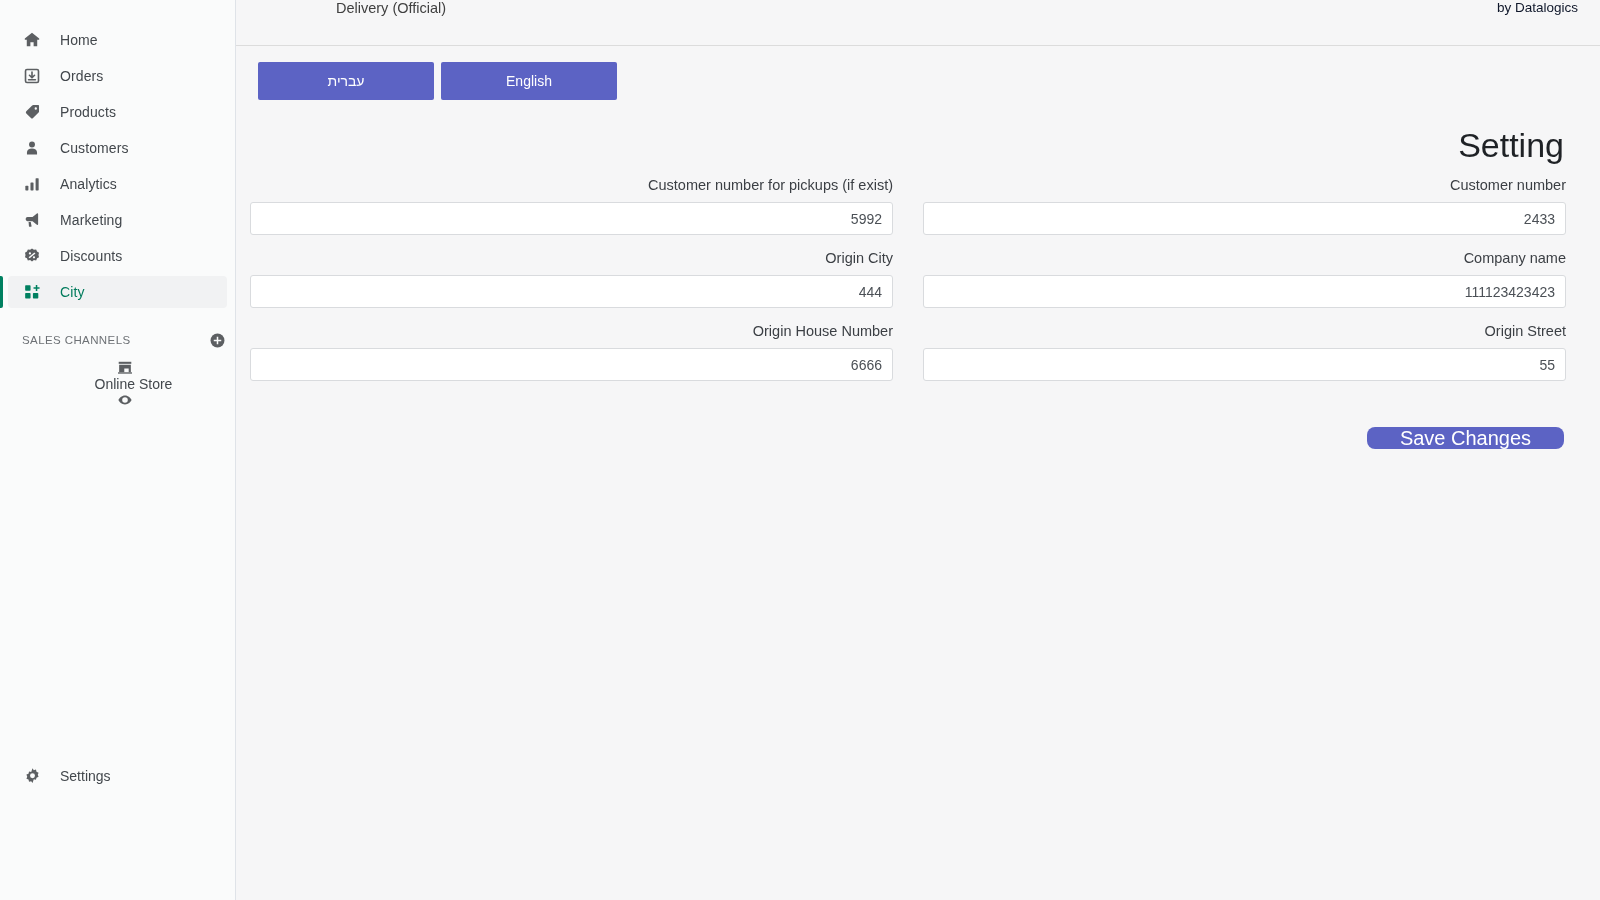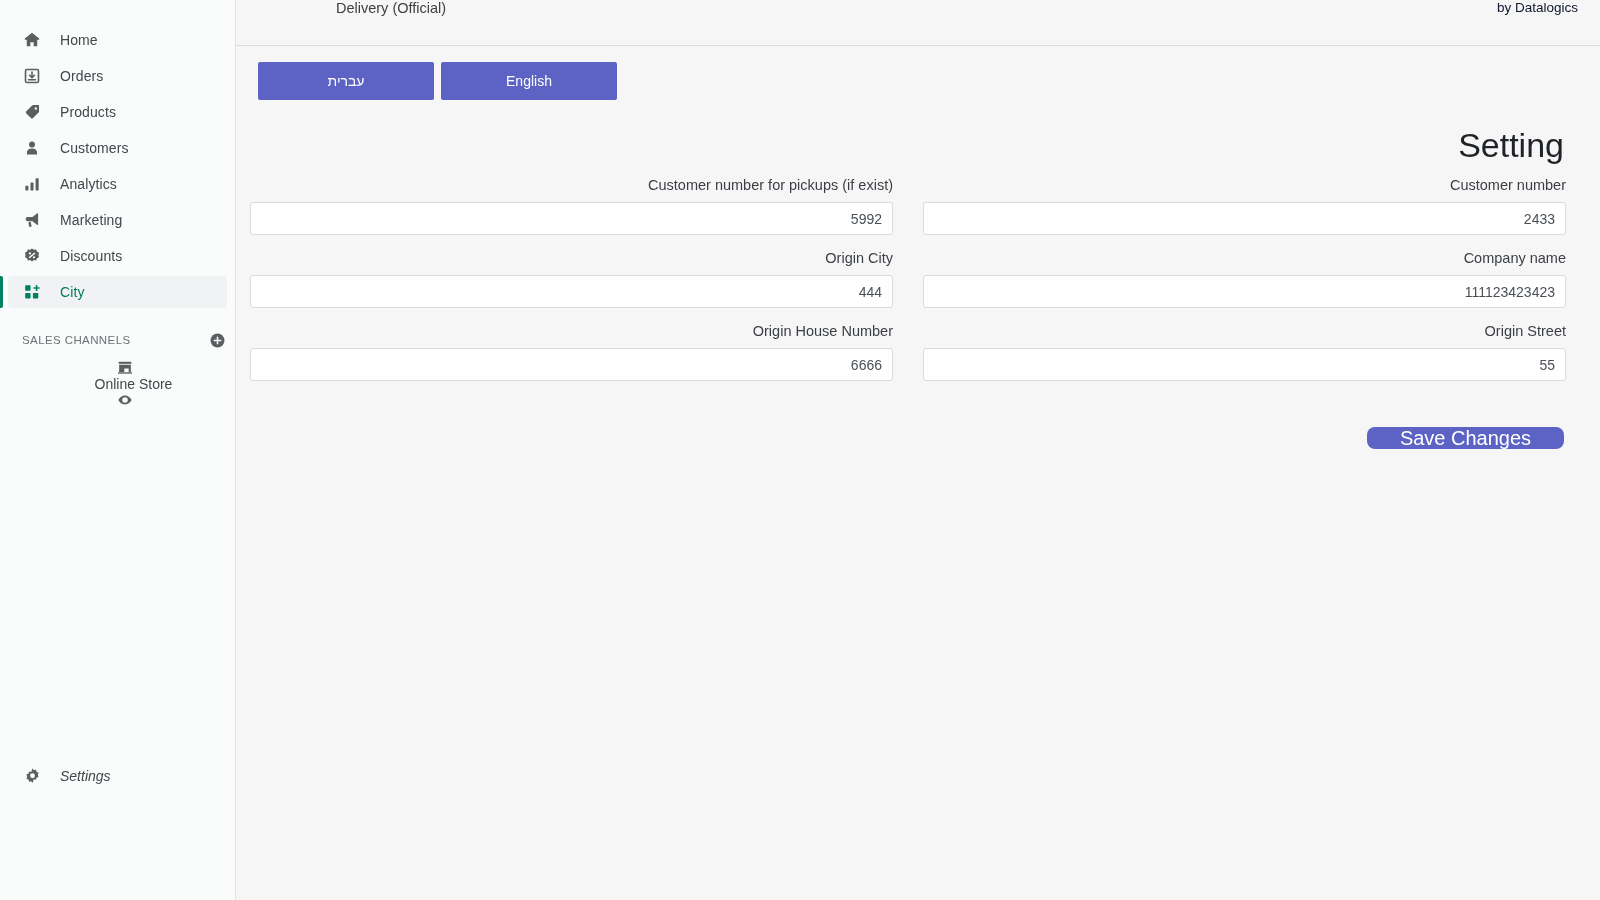--- a/index.html
+++ b/index.html
@@ -87,21 +87,20 @@
   .chan-item .lbl { margin-left: 18px; font-size: 14px; color: #42474c; flex: 1; }
 
   .settings-item {
     position: absolute;
     left: 0; bottom: 108px;
     width: 276px;
     display: flex; align-items: center;
     height: 32px;
     padding-left: 22px;
     cursor: pointer;
-    font-style: italic;
   }
   .settings-item .lbl { margin-left: 18px; font-size: 14px; color: #42474c; }
 
   
   .main {
     flex: 1 1 auto;
     height: 900px;
     background: #f6f6f7;
     position: relative;
   }

